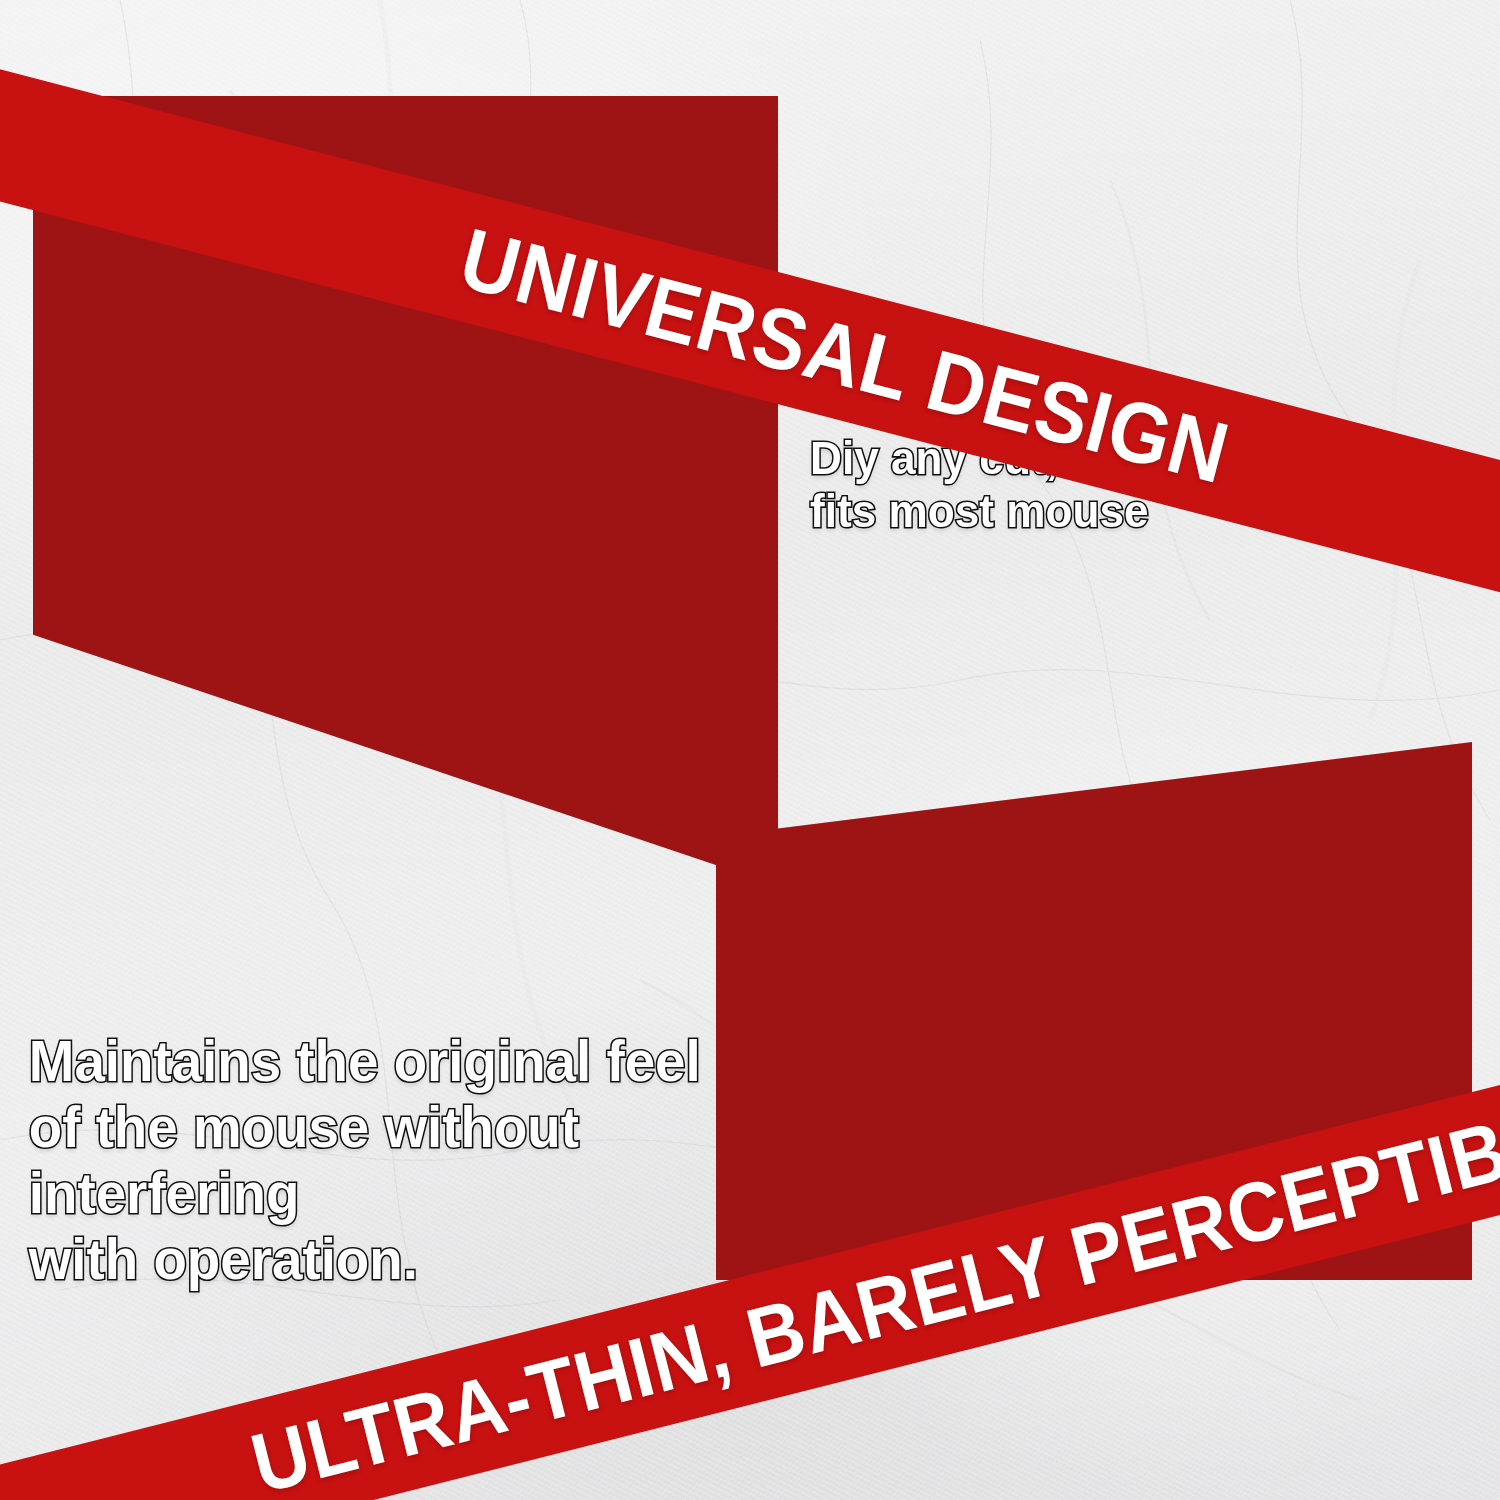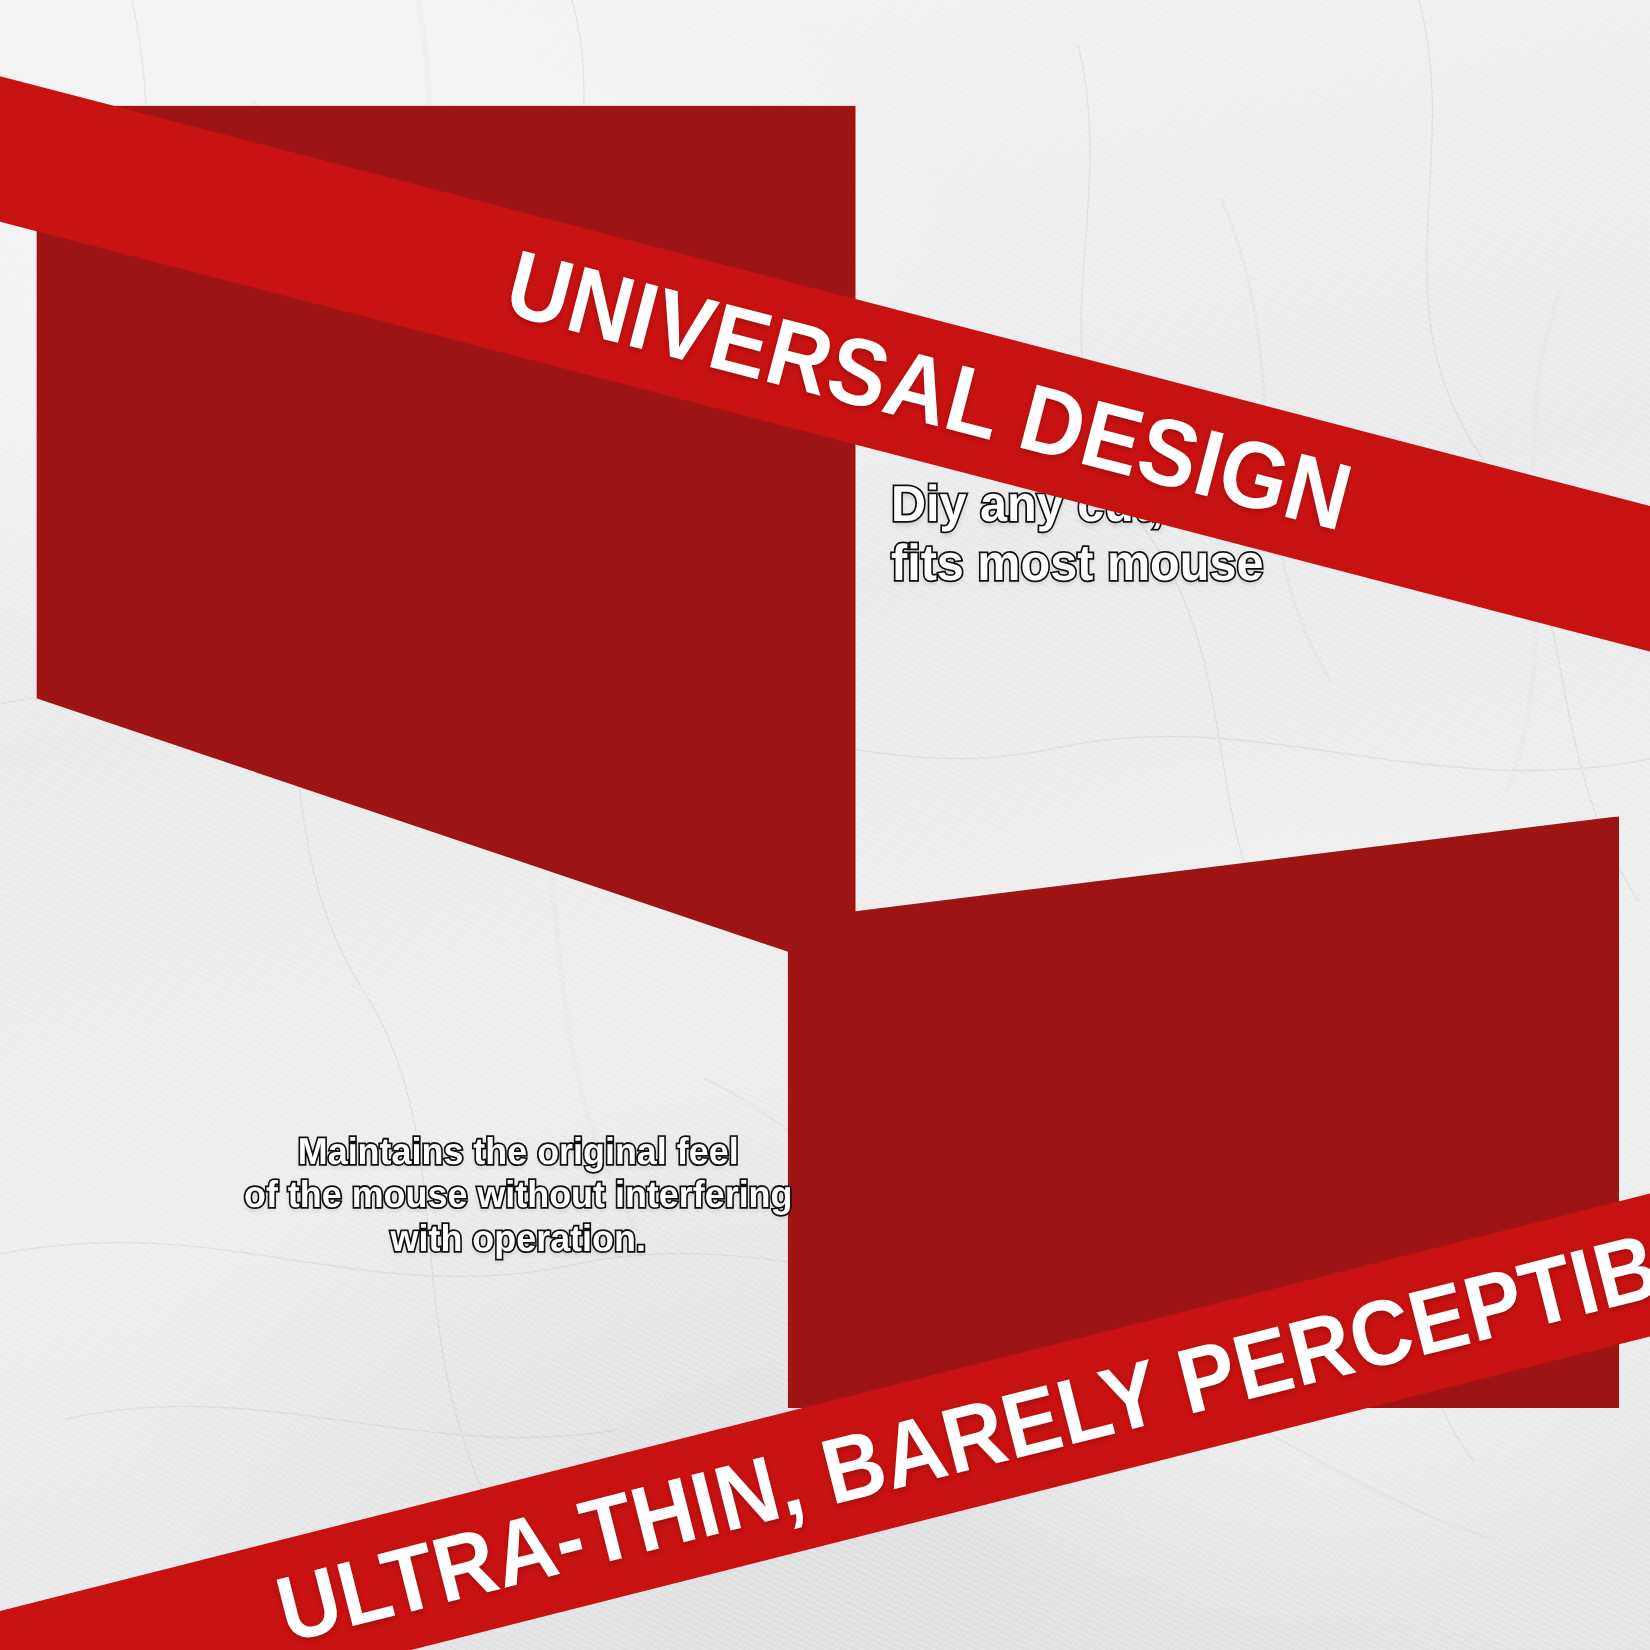--- a/index.html
+++ b/index.html
@@ -246,22 +246,22 @@
     paint-order: stroke fill;
     text-shadow: 0 3px 5px rgba(0,0,0,.16);
   }
   #caption-diy {
     left:810px; top:432px;
     font-size:46px;
     text-align:left;
   }
   #caption-feel {
     right:780px; top:1028px;
-    font-size:34px;
-    text-align:center;
+    font-size:57px;
+    text-align:left;
   }
   .caption .line { display:block; transform:scaleX(.96); transform-origin:inherit; }
   #caption-diy .line { transform-origin:left center; }
   #caption-feel .line { transform-origin:right center; }
 </style>
 </head>
 <body>
 
 <div id="poster">
 

